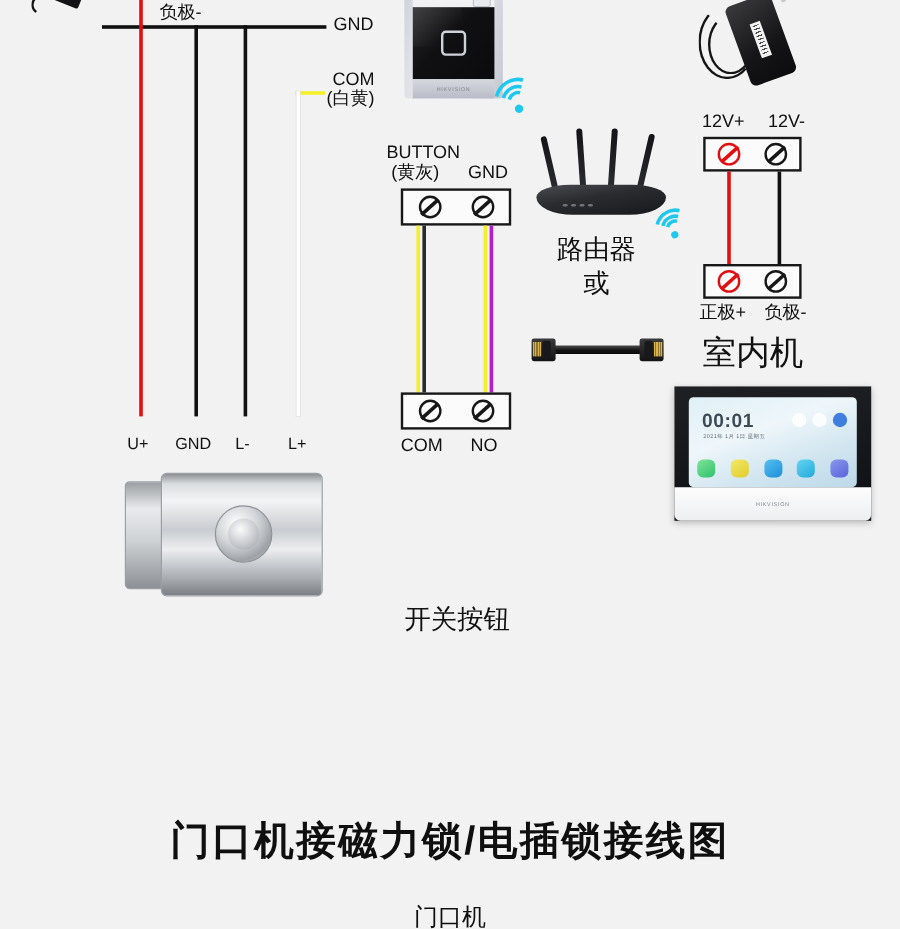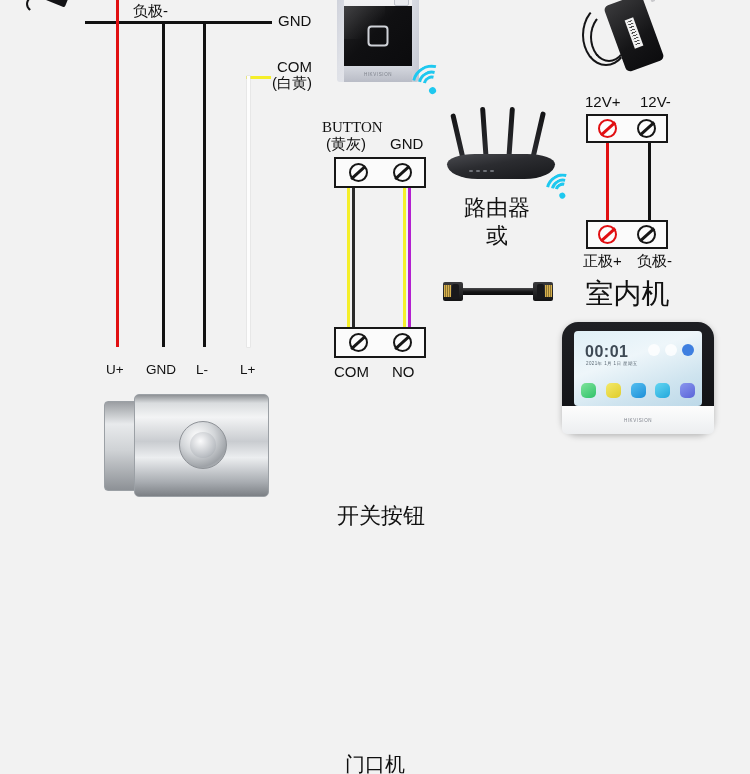--- a/index.html
+++ b/index.html
@@ -75,22 +75,22 @@
        transform:rotate(-20deg);}
   .psu-lbl{position:absolute;left:50%;top:50%;transform:translate(-50%,-50%) rotate(90deg);
        width:30px;height:9px;background:#f2f2f2;}
   .psu-lbl::after{content:"";position:absolute;left:2px;top:2px;right:2px;bottom:2px;
        background:repeating-linear-gradient(90deg,#4a4a4a 0 1px,transparent 1px 3px);}
   .psu-prong{position:absolute;background:#c9c9cc;border-radius:1px;}
   .psu-cord{position:absolute;border:2px solid #141416;border-radius:50%;
        border-top-color:transparent;border-right-color:transparent;}
 
   
-  .mon{position:absolute;background:linear-gradient(175deg,#1f2024,#0e0f12);border-radius:16px;
-       box-shadow:0 2px 6px rgba(0,0,0,.25);}
+  .mon{position:absolute;background:linear-gradient(175deg,#1f2024,#0e0f12);border-radius:0;
+       box-shadow:0 2px 6px rgba(0,0,0,.25);padding-left:12px;}
   .mon-screen{position:absolute;left:12px;right:12px;top:9px;height:75px;border-radius:4px;
        background:linear-gradient(160deg,#dff0f7 0%,#eef6fa 38%,#cfe4ef 72%,#bcd8e8 100%);overflow:hidden;}
   .mon-chin{position:absolute;left:0;right:0;bottom:0;height:28px;background:linear-gradient(180deg,#fdfdfd,#eceef0);
        border-radius:0 0 5px 5px;display:flex;align-items:center;justify-content:center;}
   .mon-time{position:absolute;left:11px;top:12px;font-size:16px;font-weight:600;color:#3e4a55;letter-spacing:.5px;}
   .mon-date{position:absolute;left:12px;top:30px;font-size:4.5px;color:#5d6a75;letter-spacing:.4px;}
   .mon-topicons{position:absolute;right:8px;top:13px;display:flex;gap:5px;}
   .mon-topicons i{display:block;width:12px;height:12px;border-radius:50%;background:rgba(255,255,255,.8);}
   .mon-topicons i.blue{background:#3e7fe0;}
   .mon-dock{position:absolute;left:7px;right:7px;bottom:8px;display:flex;justify-content:space-between;}
@@ -191,21 +191,21 @@
     </div>
   </div>
 
   <div class="wifi" style="left:411px;top:66px;width:36px;height:36px;transform:rotate(-32deg);">
     <span style="left:0px;top:0px;width:34px;height:34px;"></span>
     <span style="left:6px;top:6px;width:22px;height:22px;"></span>
     <span style="left:11px;top:11px;width:12px;height:12px;"></span>
     <span class="dot" style="left:14px;top:22px;width:7px;height:7px;"></span>
   </div>
 
-  <div class="abs lbl" style="left:322px;top:119px;font-family:Liberation Serif, serif;">BUTTON</div>
+  <div class="abs lbl" style="left:322px;top:119px;">BUTTON</div>
   <div class="abs lbl-cn" style="left:326px;top:135px;">(黄灰)</div>
   <div class="abs lbl" style="left:390px;top:135px;">GND</div>
 
   <div class="term" style="left:334px;top:157px;width:92px;height:31px;">
     <span class="screw"></span>
     <span class="screw"></span>
   </div>
 
   <div class="wire-v w-yellow" style="left:347px;top:188px;height:140px;"></div>
   <div class="wire-v w-dgray" style="left:352px;top:188px;height:140px;"></div>
@@ -308,15 +308,16 @@
   </div>
 
   <div class="abs" style="left:104px;top:394px;width:163px;height:101px;">
     <div class="lock-strike" style="left:0;top:7px;width:33px;height:88px;"></div>
     <div class="lock-body" style="left:30px;top:0;width:133px;height:101px;"></div>
     <div class="lock-knob" style="left:75px;top:27px;width:46px;height:46px;"></div>
   </div>
 
   <div class="abs lbl-cn ctr" style="left:326px;top:503px;width:110px;font-size:22px;text-align:center;">开关按钮</div>
 
+  <div class="title-main" style="top:679px;">门口机接磁力锁/电插锁接线图</div>
   <div class="title-sub" style="top:751px;">门口机</div>
 
 </div>
 
 </body></html>

